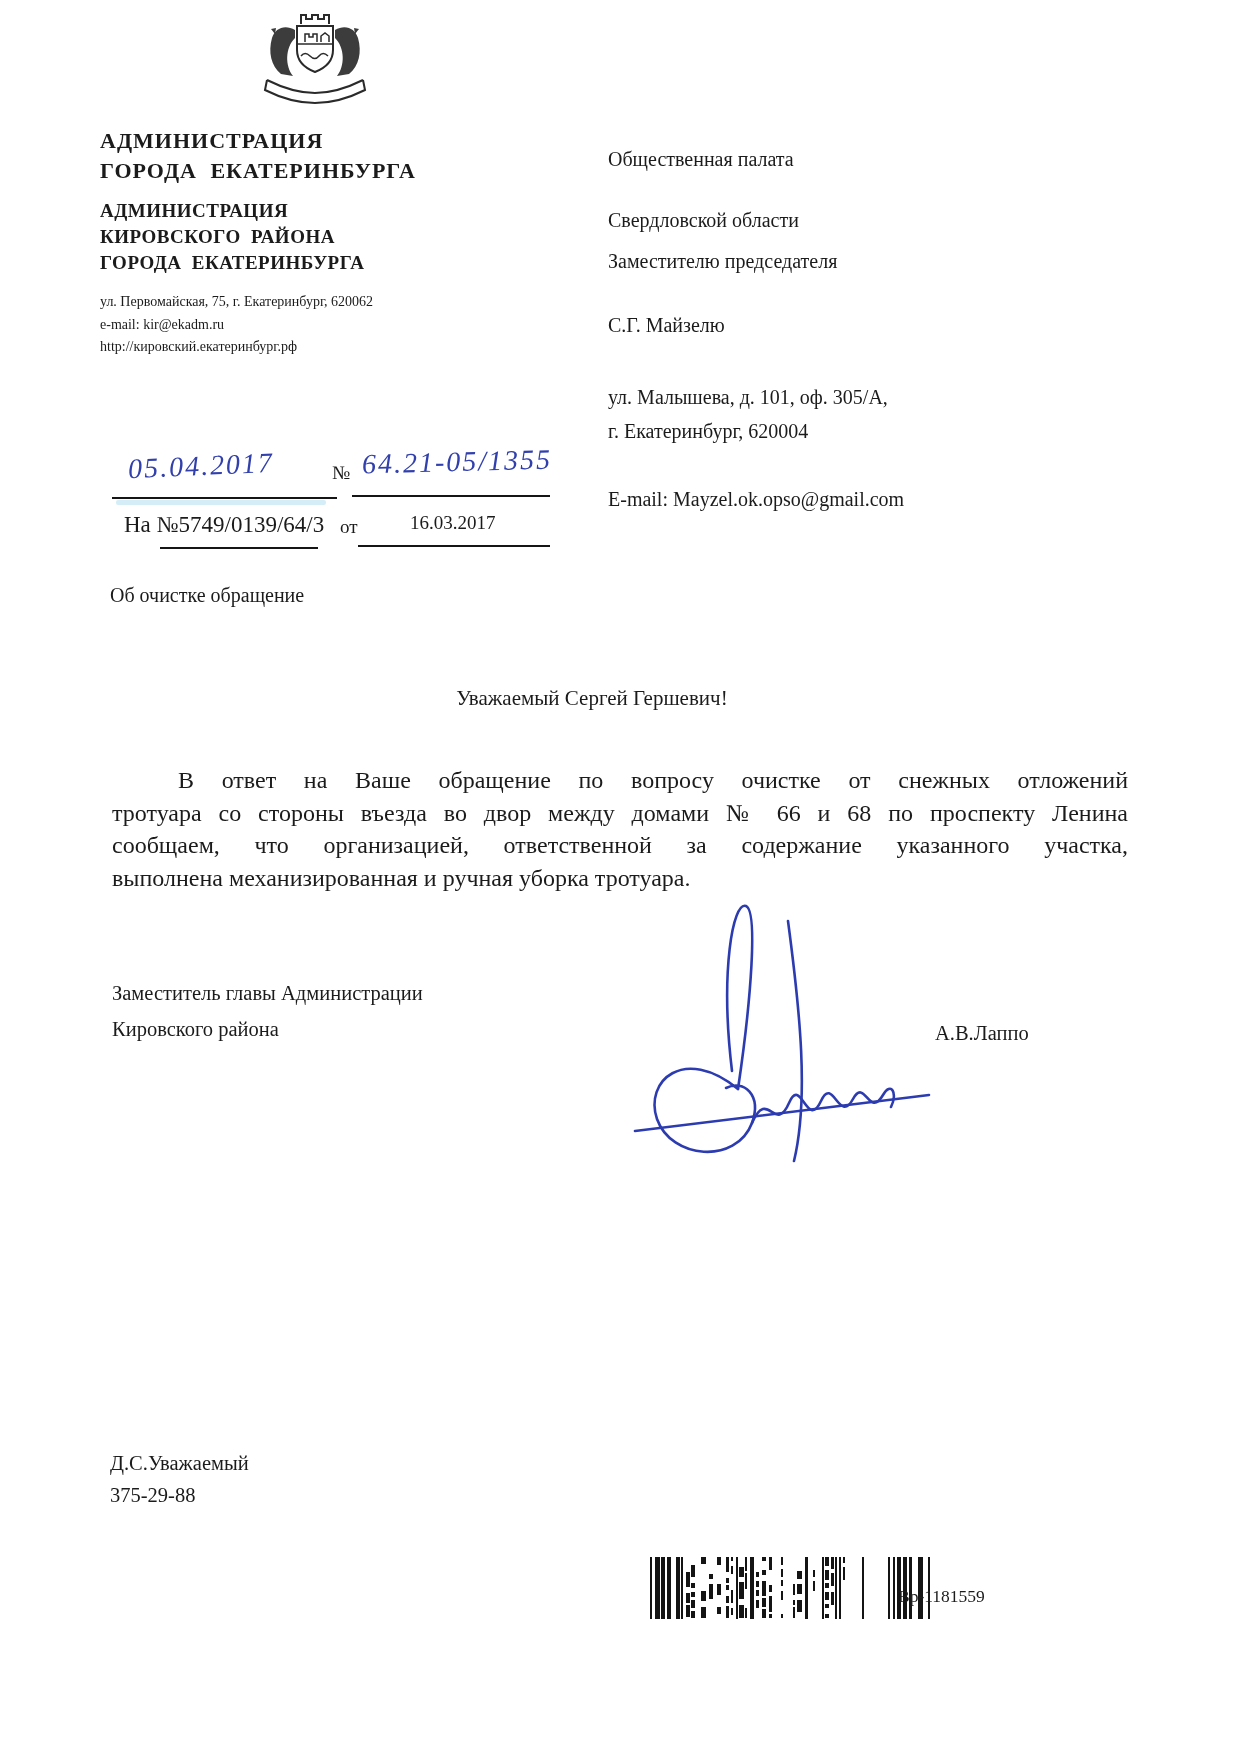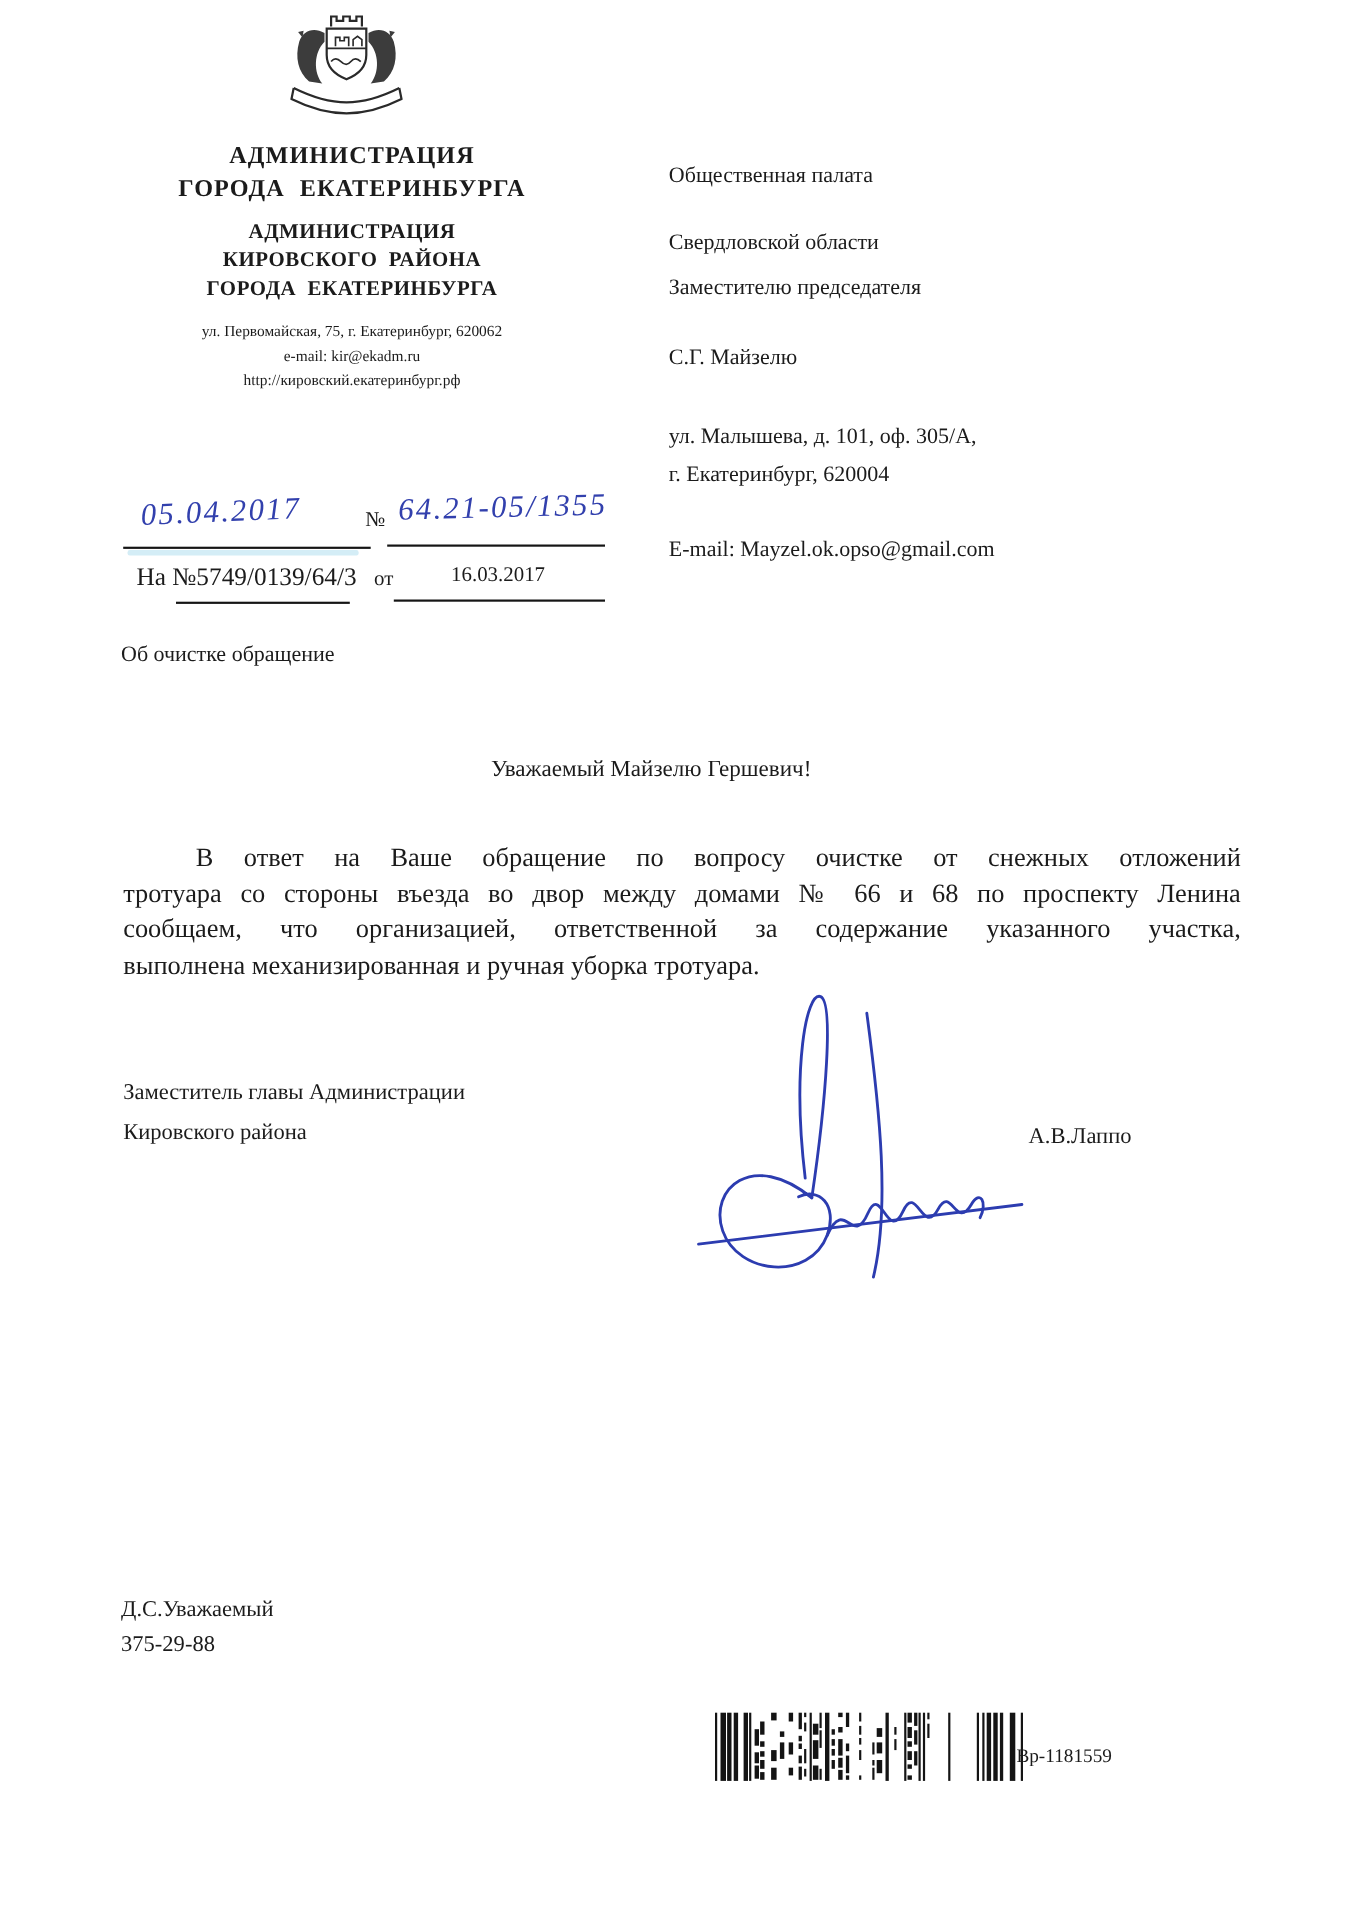--- a/index.html
+++ b/index.html
@@ -2,21 +2,21 @@
 <html lang="ru"><head>
 <meta charset="utf-8">
 <style>
   html,body{margin:0;padding:0;background:#fff;}
   .page{
     position:relative;width:1240px;height:1752px;background:#ffffff;
     font-family:"Liberation Serif", serif;color:#1b1b1b;overflow:hidden;
   }
   
   .emblem{position:absolute;left:255px;top:8px;width:120px;height:104px;}
-  .org-block{position:absolute;left:100px;top:126px;width:440px;text-align:center;}
+  .org-block{position:absolute;left:100px;top:126px;width:440px;}
   .org-main div{font-size:22px;font-weight:700;letter-spacing:1px;line-height:30px;word-spacing:7px;}
   .org-dept{margin-top:12px;}
   .org-dept div{font-size:19px;font-weight:700;letter-spacing:.5px;line-height:26px;word-spacing:5px;}
   .contact{margin-top:15px;}
   .contact div{font-size:14px;line-height:22.5px;}
   
   .hw{color:#3240ad;font-style:italic;font-size:28px;letter-spacing:2px;white-space:nowrap;}
   .hw-date{position:absolute;left:128px;top:450px;transform:rotate(-2.5deg);}
   .hw-number{position:absolute;left:362px;top:446px;transform:rotate(-1.5deg);}
   .number-sign{position:absolute;left:332px;top:462px;font-size:19px;}
@@ -43,21 +43,21 @@
   .body-line.last{text-align-last:left;}
   
   .sig-pos{position:absolute;left:112px;font-size:20.5px;white-space:nowrap;}
   .sp0{top:982px;} .sp1{top:1018px;}
   .signatory{position:absolute;left:935px;top:1022px;font-size:20.5px;}
   .autograph{position:absolute;left:632px;top:893px;width:305px;height:300px;}
   
   .executor{position:absolute;left:110px;font-size:20.5px;}
   .ex0{top:1452px;} .ex1{top:1484px;}
   .barcode{position:absolute;left:650px;top:1556px;width:285px;height:64px;}
-  .barcode-label{position:absolute;left:924px;top:1586px;font-size:17.5px;}
+  .barcode-label{position:absolute;left:898px;top:1586px;font-size:17.5px;}
 </style>
 </head>
 <body>
 
 <div class="page">
 
   <svg class="emblem" viewBox="0 0 120 104" aria-hidden="true">
     <g fill="none" stroke="#2a2a2a" stroke-width="2">
       <path d="M46,16 v-9 h5 v4 h6 v-4 h6 v4 h6 v-4 h5 v9"></path>
       <path d="M42,18 h36 v24 q0,15 -18,22 q-18,-7 -18,-22 z"></path>
@@ -112,21 +112,21 @@
     <div class="r0">Общественная палата</div>
     <div class="r1">Свердловской области</div>
     <div class="r2">Заместителю председателя</div>
     <div class="r3">С.Г. Майзелю</div>
     <div class="r4">ул. Малышева, д. 101, оф. 305/А,</div>
     <div class="r5">г. Екатеринбург, 620004</div>
     <div class="r6">E-mail: Mayzel.ok.opso@gmail.com</div>
   </div>
 
   <div class="subject">Об очистке обращение</div>
-  <div class="salutation">Уважаемый Майзелю Гершевич!</div>
+  <div class="salutation">Уважаемый Сергей Гершевич!</div>
   <div class="body-block">
     <div class="body-line first">В ответ на Ваше обращение по вопросу очистке от снежных отложений</div>
     <div class="body-line">тротуара со стороны въезда во двор между домами № 66 и 68 по проспекту Ленина</div>
     <div class="body-line">сообщаем, что организацией, ответственной за содержание указанного участка,</div>
     <div class="body-line last">выполнена механизированная и ручная уборка тротуара.</div>
   </div>
 
   <div class="sig-pos sp0">Заместитель главы Администрации</div>
   <div class="sig-pos sp1">Кировского района</div>
 

